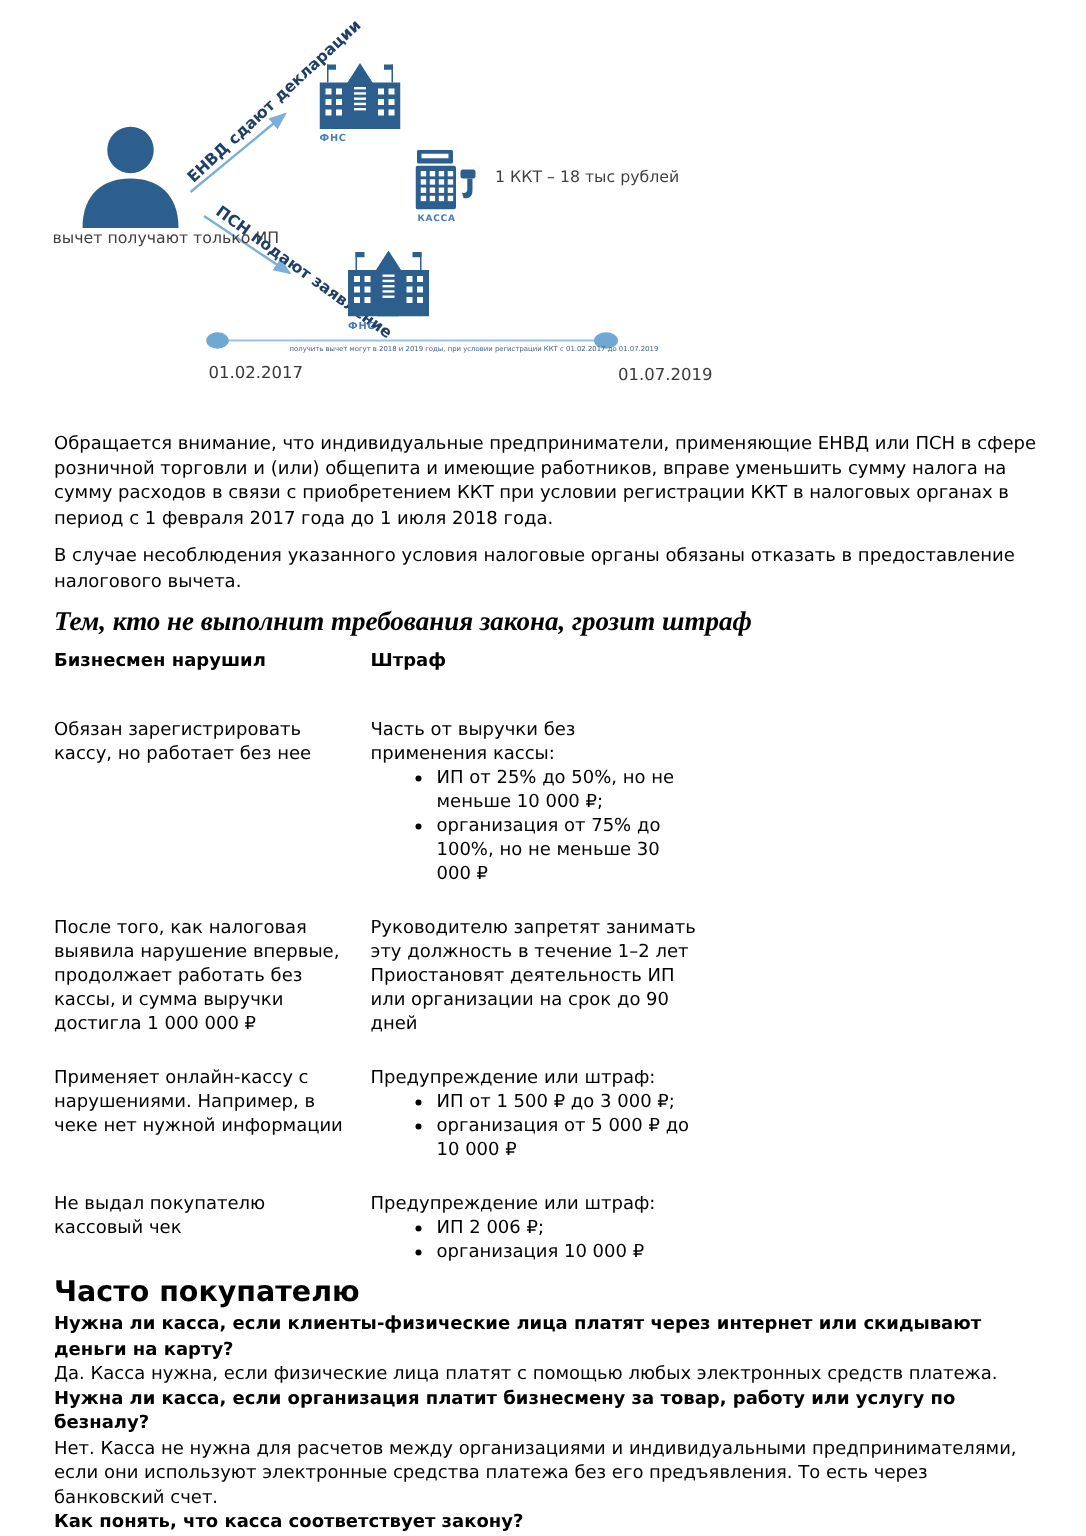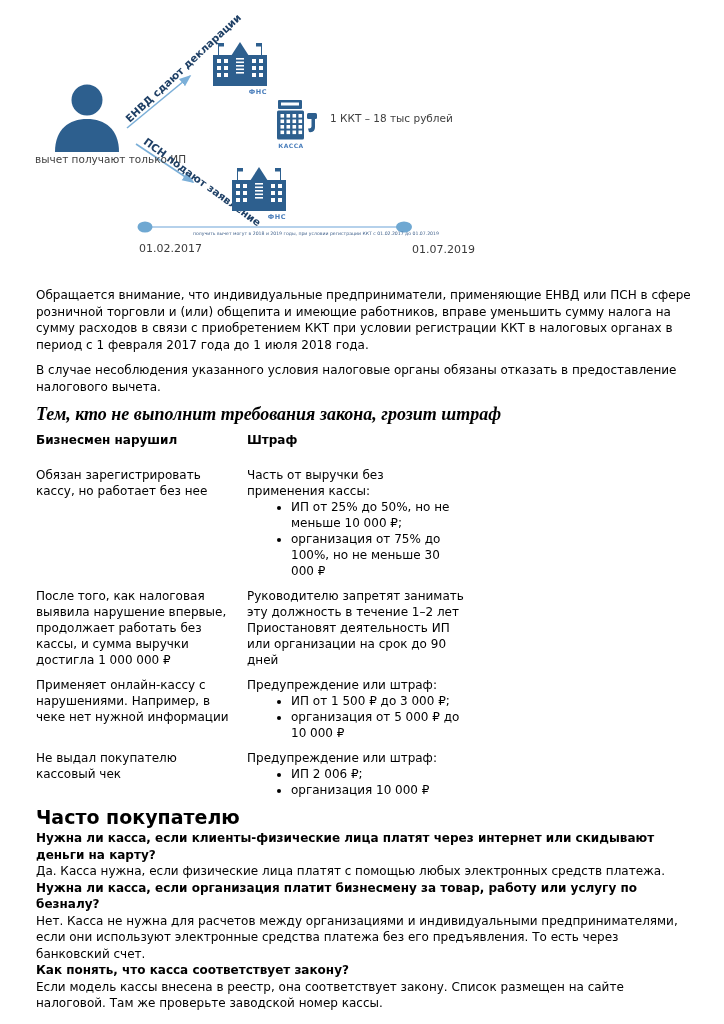--- a/index.html
+++ b/index.html
@@ -14,41 +14,41 @@
   
   .diagram { position:relative; width:724px; height:283px; }
   .abs { position:absolute; }
   .person-icon { left:52px; top:84px; width:70px; height:68px; }
   .person-label { left:35px; top:153px; font-size:10.5px; color:#3f3f3f; white-space:nowrap; }
   .arrow-label { font-size:10.5px; font-weight:600; color:#1f4066; white-space:nowrap; transform-origin:0 50%; }
   .arrow-label.top { left:127px; top:114px; transform:rotate(-43deg); }
   .arrow-label.bottom { left:145px; top:134px; transform:rotate(36deg); }
   .building-top { left:213px; top:42px; width:54px; height:44px; }
   .building-bottom { left:232px; top:167px; width:54px; height:44px; }
-  .fns-label { width:54px; text-align:right; font-size:6.5px; font-weight:bold; color:#4a7ebb; letter-spacing:.5px; }
+  .fns-label { width:54px; text-align:left; font-size:6.5px; font-weight:bold; color:#4a7ebb; letter-spacing:.5px; }
   .fns-label.top { left:213px; top:88px; }
   .fns-label.bottom { left:232px; top:213px; }
   .register-icon { left:277px; top:100px; width:44px; height:40px; }
   .kassa-label { left:270px; top:142px; width:42px; text-align:center; font-size:6px; font-weight:bold; color:#4a7ebb; letter-spacing:.5px; }
   .kkt-note { left:330px; top:112px; font-size:10.5px; color:#3f3f3f; white-space:nowrap; }
   .timeline-note { left:193px; top:231px; width:201px; text-align:center; font-size:4.6px; color:#3e5f8a; white-space:nowrap; }
   .date { font-size:11px; color:#3a3a3a; white-space:nowrap; }
   .date.start { left:139px; top:242px; }
   .date.end { left:412px; top:243px; }
   .overlay-svg { left:0; top:0; width:724px; height:283px; }
 
   
   .content { padding:4px 30px 0 36px; font-size:12px; line-height:16.5px; }
   .content p { margin:0 0 9px 0; }
   .penalty-heading {
     font-family:"Liberation Serif","DejaVu Serif",serif;
     font-style:italic; font-weight:bold; font-size:18px; line-height:20px;
     margin:6px 0 8px 0;
   }
-  .ptable { display:grid; grid-template-columns:211px 1fr; row-gap:9px; line-height:16px; }
+  .ptable { display:grid; grid-template-columns:211px 1fr; row-gap:20px; line-height:16px; }
   .ptable .hcell { font-weight:bold; padding-bottom:10px; }
   .ptable .vcell { padding-right:14px; }
   .ptable .pcell { max-width:218px; }
   .ptable ul { margin:0; padding-left:44px; }
   .ptable li { margin:0; }
   .faq-title { font-size:19px; line-height:22px; font-weight:bold; margin:8px 0 2px 0; }
   .faq p { margin:0; line-height:16.5px; }
   .faq .q { font-weight:bold; }
 </style>
 </head>

